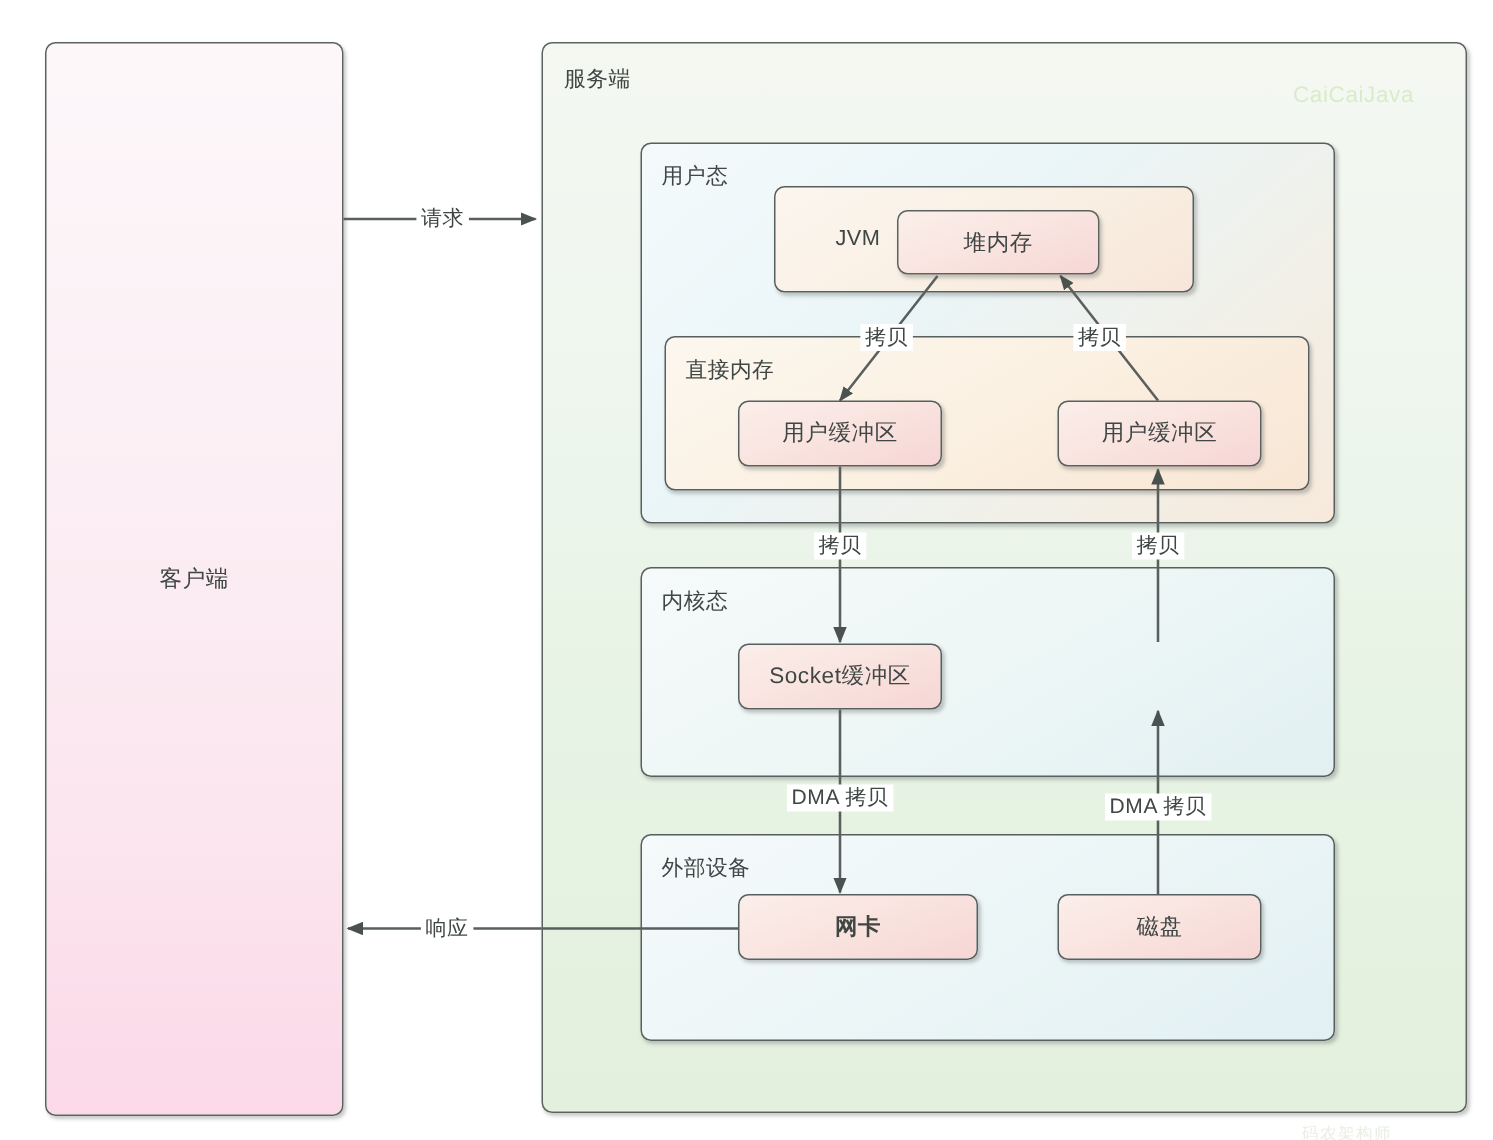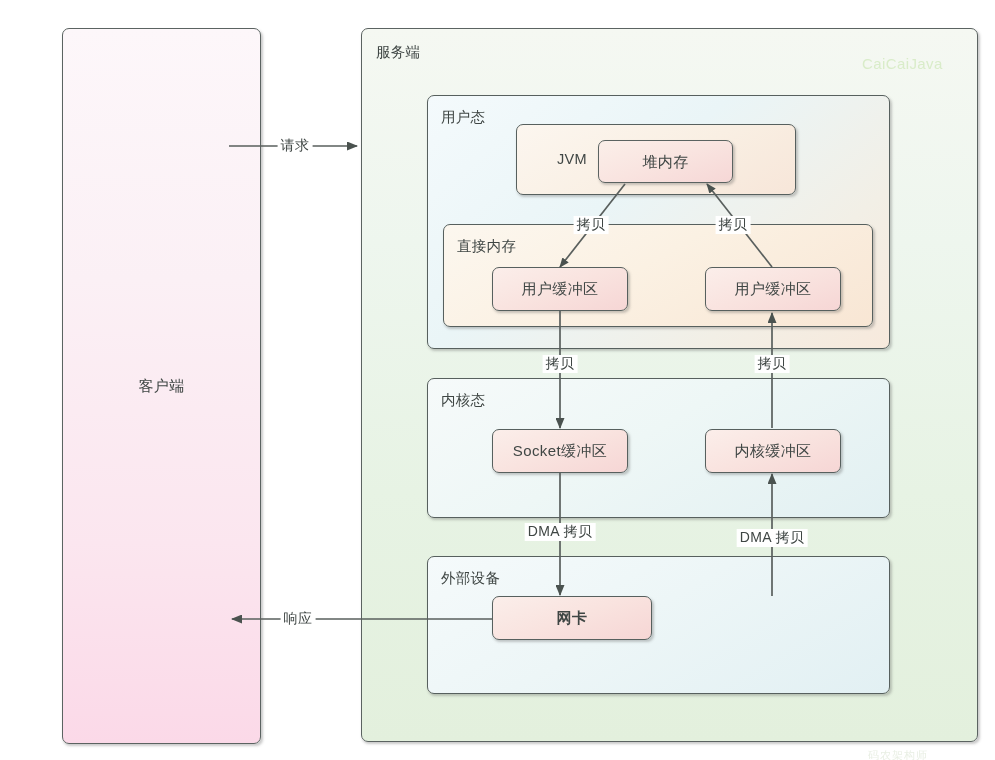--- a/index.html
+++ b/index.html
@@ -49,21 +49,20 @@
   }
 
   
   #client-box {
     left: 30px;
     top: 28px;
     width: 199px;
     height: 716px;
     background: linear-gradient(to bottom, #fdf7fa 0%, #fbf0f5 35%, #fbe6ef 72%, #fbd9e8 100%);
     border-color: #5b6361;
-    margin-left: 32px;
   }
 
   
   #server-box {
     left: 361px;
     top: 28px;
     width: 617px;
     height: 714px;
     background: linear-gradient(to bottom, #f5f8f2 0%, #eef6ee 30%, #e7f3e4 65%, #e3f0dd 100%);
     border-color: #5b6361;
@@ -241,32 +240,32 @@
   </div>
 
   <div class="box" id="kernelmode-box">
     <div class="box-label" style="left:13px; top:12px;">内核态</div>
   </div>
 
   <div class="box" id="socketbuf-box">
     <div class="centered-label">Socket缓冲区</div>
   </div>
 
-  <div class="box" id="kernelbuf-box">
-    <div class="centered-label">内核缓冲区</div>
-  </div>
 
   <div class="box" id="external-box">
     <div class="box-label" style="left:13px; top:12px;">外部设备</div>
   </div>
 
   <div class="box" id="nic-box">
     <div class="centered-label">网卡</div>
   </div>
 
+  <div class="box" id="disk-box">
+    <div class="centered-label">磁盘</div>
+  </div>
 
   <svg id="connectors" viewBox="0 0 995 760" xmlns="http://www.w3.org/2000/svg">
     <defs>
       <marker id="arrow" markerWidth="11" markerHeight="9" refX="10" refY="4.5" orient="auto" markerUnits="userSpaceOnUse">
         <path d="M0,0 L11,4.5 L0,9 z" fill="#4a524f"></path>
       </marker>
       <marker id="arrow-sm" markerWidth="10" markerHeight="8" refX="9" refY="4" orient="auto" markerUnits="userSpaceOnUse">
         <path d="M0,0 L10,4 L0,8 z" fill="#4a524f"></path>
       </marker>
     </defs>

